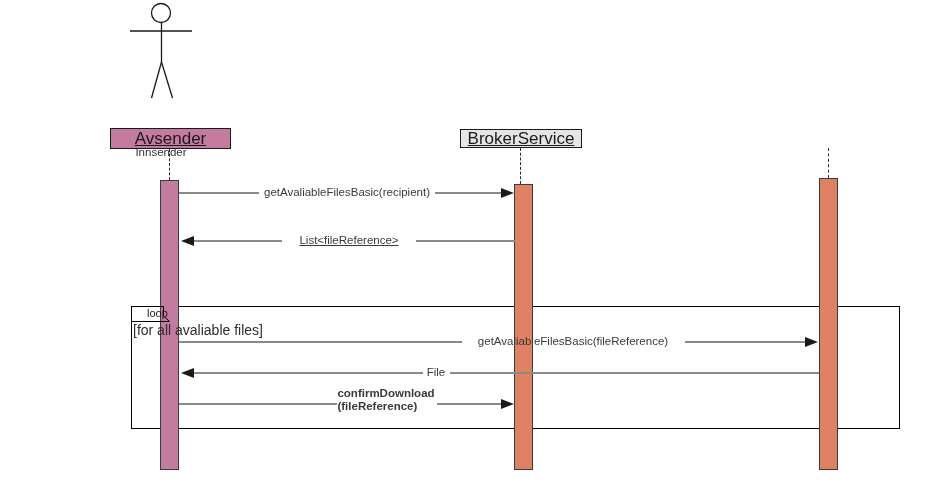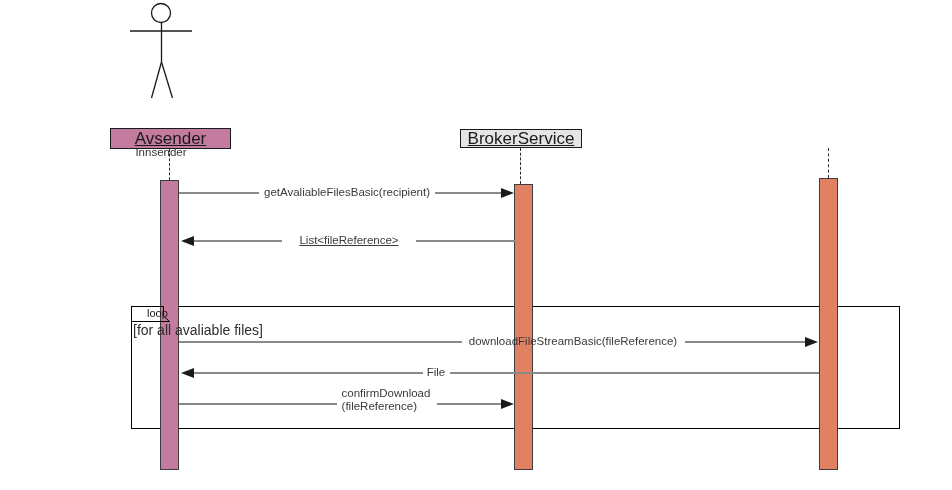--- a/index.html
+++ b/index.html
@@ -81,35 +81,35 @@
 
   <div>
     <div class="arr-l" style="left:181px;top:236px;"></div>
     <div class="seg" style="left:194px;top:240px;width:88px;"></div>
     <div class="mlabel" style="left:349px;top:234px;text-decoration:underline;">List&lt;fileReference&gt;</div>
     <div class="seg" style="left:416px;top:240px;width:99px;"></div>
   </div>
 
   <div>
     <div class="seg" style="left:179px;top:341px;width:283px;"></div>
-    <div class="mlabel" style="left:573px;top:335px;">downloadFileStreamBasic(fileReference)</div>
+    <div class="mlabel" style="left:573px;top:335px;">getAvaliableFilesBasic(fileReference)</div>
     <div class="seg" style="left:685px;top:341px;width:121px;"></div>
     <div class="arr-r" style="left:805px;top:337px;"></div>
   </div>
 
   <div>
     <div class="arr-l" style="left:181px;top:368px;"></div>
     <div class="seg" style="left:194px;top:372px;width:229px;"></div>
     <div class="mlabel" style="left:436px;top:366px;">File</div>
     <div class="seg" style="left:450px;top:372px;width:369px;"></div>
   </div>
 
   <div>
     <div class="seg" style="left:179px;top:403px;width:158px;"></div>
-    <div class="mlabel" style="left:386px;top:387px;">
+    <div class="mlabel" style="left:386px;top:387px;font-weight:bold;">
       <div>confirmDownload</div>
       <div>(fileReference)</div>
     </div>
     <div class="seg" style="left:437px;top:403px;width:65px;"></div>
     <div class="arr-r" style="left:501px;top:399px;"></div>
   </div>
 
 </div>
 
 </body></html>

